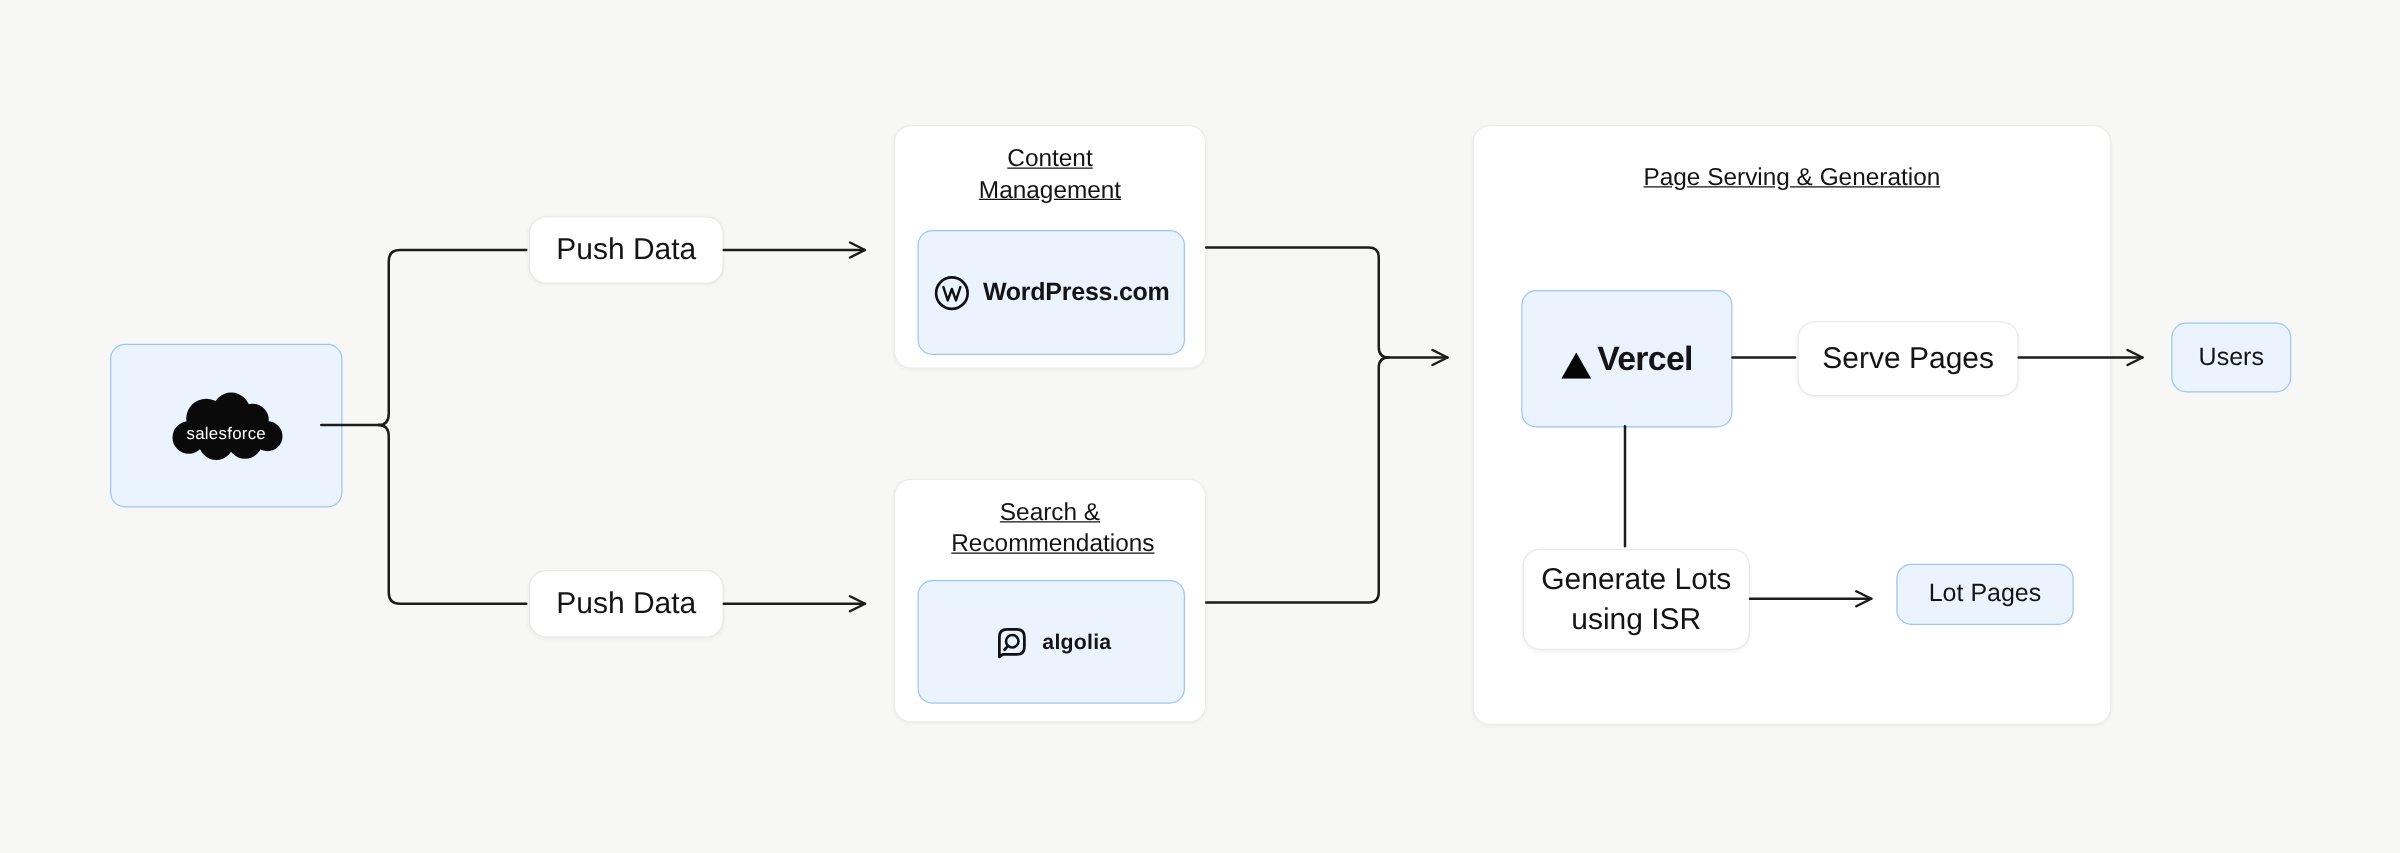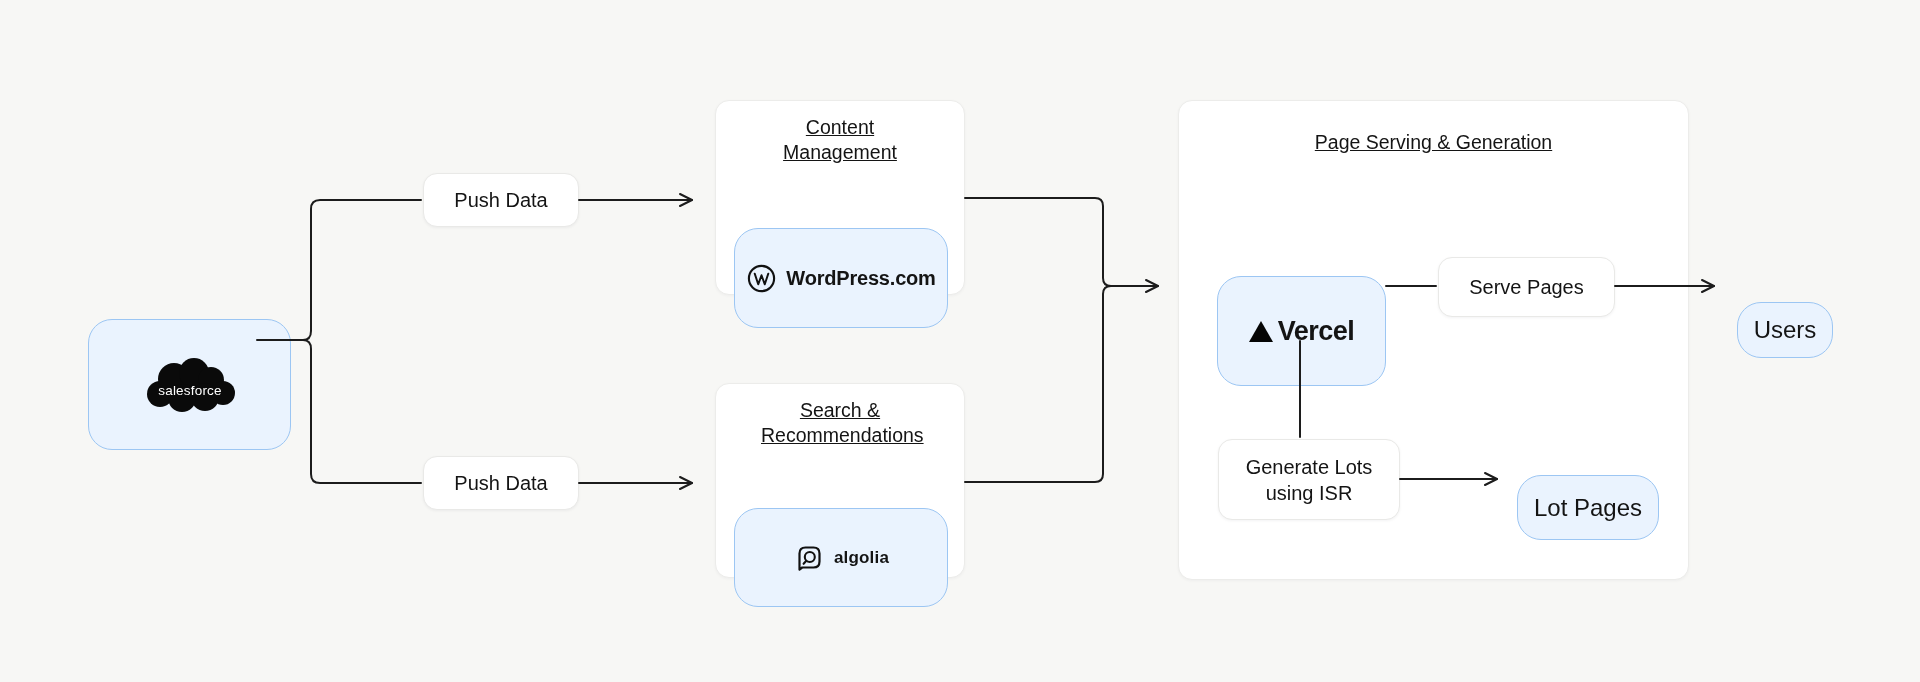--- a/index.html
+++ b/index.html
@@ -21,29 +21,28 @@
     overflow:hidden;
   }
   .stage{position:relative;width:1920px;height:682px;background:var(--bg);}
   .connector-layer{position:absolute;left:0;top:0;z-index:3;pointer-events:none;}
   .conn{stroke:var(--line);stroke-width:2;fill:none;stroke-linecap:round;}
 
   .node{position:absolute;display:flex;align-items:center;justify-content:center;text-align:center;}
   .blue{
     background:var(--blue-fill);
     border:1.5px solid var(--blue-border);
-    border-radius:24px;
-    margin-top:44px;
+    border-radius:12px;
   }
   .pill{
     background:var(--card-fill);
     border:1px solid var(--pill-border);
     border-radius:14px;
     box-shadow:0 1px 3px rgba(16,24,40,.05);
-    font-size:20px;
+    font-size:24px;
     line-height:1.3;
     padding:4px 8px;
   }
   .card{
     position:absolute;
     background:var(--card-fill);
     border:1px solid var(--card-border);
     border-radius:14px;
     box-shadow:0 1px 3px rgba(16,24,40,.04);
   }
@@ -56,23 +55,23 @@
     text-decoration:underline;
   }
   .card-title.wide{max-width:none;margin-top:29px;}
   .service-box{
     position:absolute;
     display:flex;align-items:center;justify-content:center;
     gap:9px;
   }
   .brand-label{font-weight:700;font-size:20px;letter-spacing:-.2px;}
   .brand-label.lower{font-size:17px;letter-spacing:.2px;}
-  .vercel-row{display:flex;align-items:center;gap:5px;}
+  .vercel-row{display:flex;align-items:flex-end;gap:5px;}
   .vercel-word{font-weight:700;font-size:27px;letter-spacing:-.5px;}
-  .label-20{font-size:24px;}
+  .label-20{font-size:20px;}
 </style>
 </head>
 <body>
 
 <div class="stage">
 
   <svg class="connector-layer" width="1920" height="682" viewBox="0 0 1920 682">
     <defs>
       <marker id="arrow" markerUnits="userSpaceOnUse" markerWidth="22" markerHeight="22" refX="16" refY="10" orient="auto">
         <path d="M4 4 L16 10 L4 16" fill="none" stroke="#1c1c1c" stroke-width="2" stroke-linecap="round" stroke-linejoin="round"></path>
@@ -85,21 +84,21 @@
     <path class="conn" marker-end="url(#arrow)" d="M579 200 H692"></path>
     <path class="conn" marker-end="url(#arrow)" d="M579 483 H692"></path>
     <path class="conn" marker-end="url(#arrow)" d="M965 198 H1095 Q1103 198 1103 206 V278 Q1103 286 1111 286 H1158"></path>
     <path class="conn" d="M965 482 H1095 Q1103 482 1103 474 V294 Q1103 286 1111 286"></path>
     <path class="conn" d="M1386 286 H1436"></path>
     <path class="conn" marker-end="url(#arrow)" d="M1615 286 H1714"></path>
     <path class="conn" d="M1300 341 V437"></path>
     <path class="conn" marker-end="url(#arrow)" d="M1400 479 H1497"></path>
   </svg>
 
-  <div class="node blue" style="left:88px;top:275px;width:203px;height:131px">
+  <div class="node blue" style="left:88px;top:275px;width:186px;height:131px">
     <svg width="100" height="66" viewBox="0 0 100 66">
       <g fill="#0a0a0a">
         <circle cx="20" cy="42" r="13"></circle>
         <circle cx="34" cy="27" r="16"></circle>
         <circle cx="54" cy="21" r="15"></circle>
         <circle cx="71" cy="28" r="13"></circle>
         <circle cx="83" cy="41" r="12"></circle>
         <circle cx="65" cy="45" r="14"></circle>
         <circle cx="42" cy="46" r="14"></circle>
       </g>
@@ -151,21 +150,21 @@
     </div>
 
     <div class="node pill" style="left:39px;top:338px;width:182px;height:81px">
       <span>Generate Lots using ISR</span>
     </div>
 
     <div class="node pill" style="left:259px;top:156px;width:177px;height:60px">
       <span>Serve Pages</span>
     </div>
 
-    <div class="node blue label-20" style="left:338px;top:330px;width:142px;height:65px">
+    <div class="node blue label-20" style="left:338px;top:350px;width:142px;height:49px">
       <span>Lot Pages</span>
     </div>
   </div>
 
   <div class="node blue label-20" style="left:1737px;top:258px;width:96px;height:56px">
     <span>Users</span>
   </div>
 
 </div>
 

